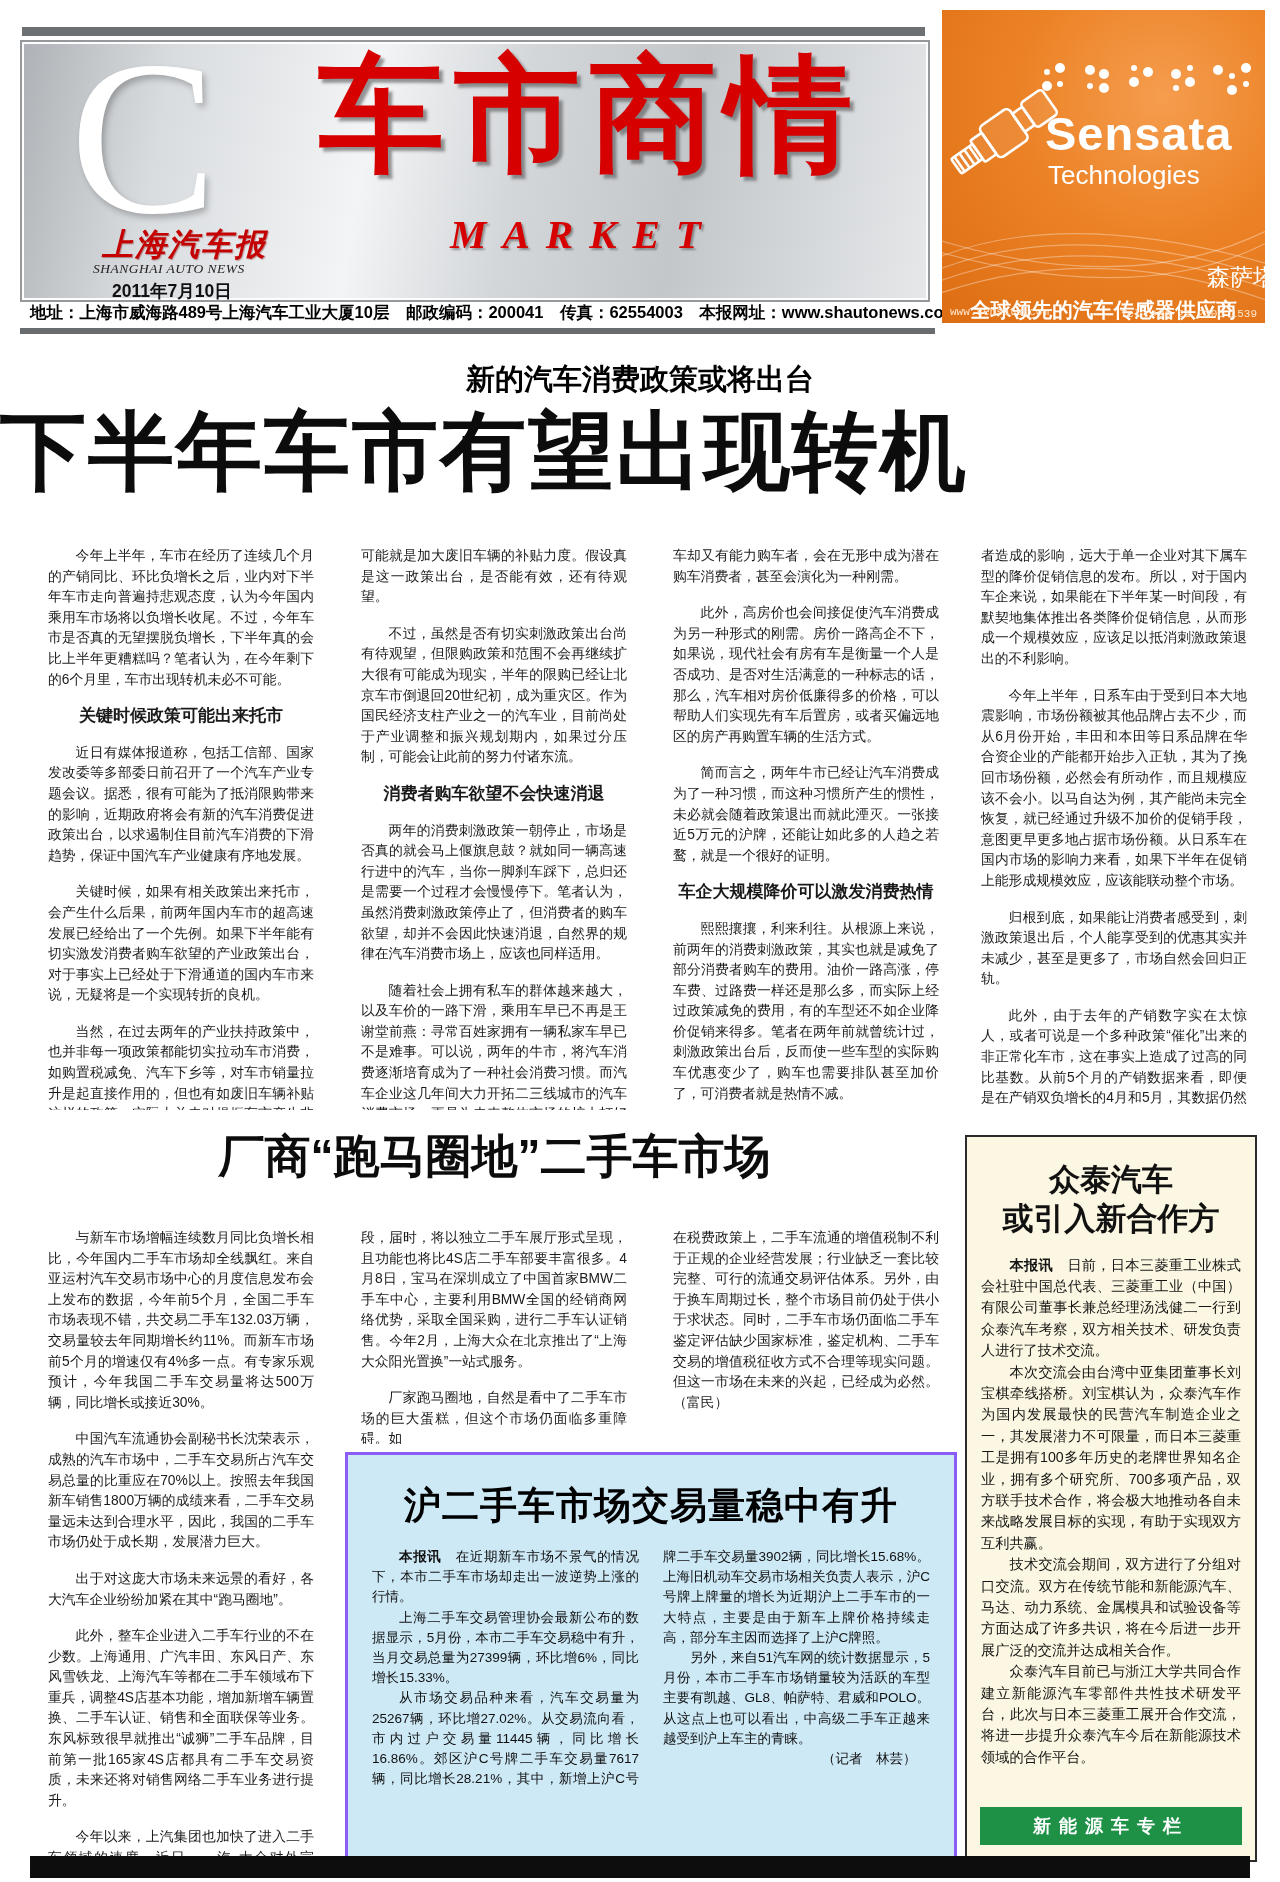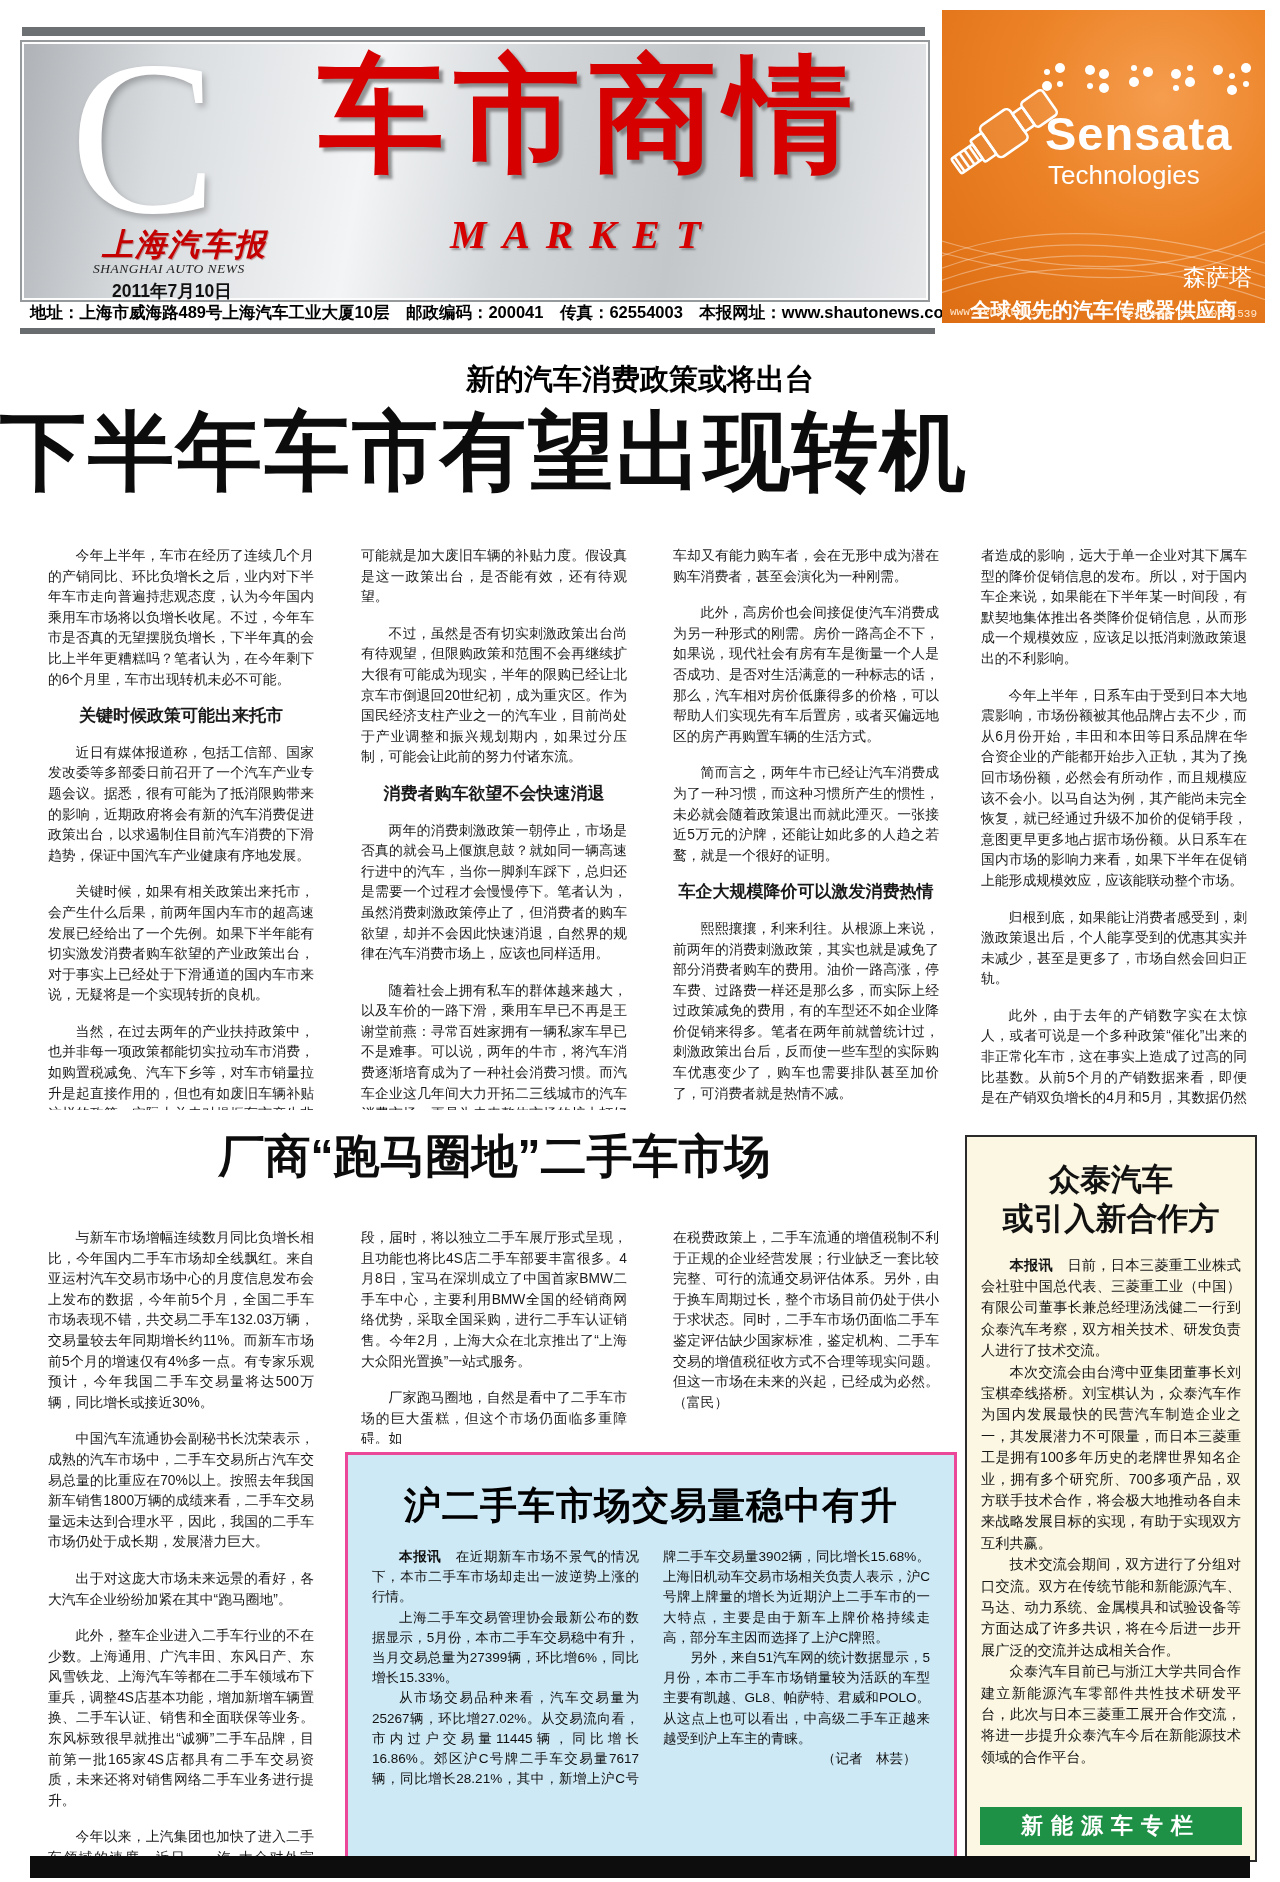--- a/index.html
+++ b/index.html
@@ -26,55 +26,55 @@
      font-style:italic;font-weight:bold;font-size:41px;color:#d60000;letter-spacing:16px;
      text-shadow:2px 2px 2px rgba(70,70,70,.5);}
   #info-line{left:30px;top:302px;width:900px;font-size:16.5px;font-weight:bold;color:#000;white-space:nowrap;}
   #info-rule{left:20px;top:328px;width:915px;height:6px;background:#686c6f;}
   
   #ad{left:942px;top:10px;width:323px;height:313px;overflow:hidden;
       background:radial-gradient(circle at 68% 28%,#f59d4e 0%,#ec8226 45%,#dd6d12 100%);}
   #ad svg{position:absolute;left:0;top:0;}
   #ad-brand{left:103px;top:96px;font-size:47px;font-weight:bold;color:#fff;letter-spacing:1px;}
   #ad-brand-sub{left:106px;top:150px;font-size:26px;color:#fff;}
-  #ad-cn{left:0;top:252px;width:310px;text-align:right;font-size:23px;color:#fff;}
+  #ad-cn{left:0;top:252px;width:310px;text-align:right;font-size:23px;color:#fff;padding-left:24px;}
   #ad-tagline{left:0;top:286px;width:100%;text-align:center;font-size:20.5px;font-weight:bold;color:#fff;}
   #ad-foot{left:0;top:296px;width:100%;height:17px;padding:0 8px;box-sizing:border-box;
       display:flex;justify-content:space-between;font-size:11px;color:#ffe7cd;
       font-family:"Liberation Mono","DejaVu Sans Mono",monospace;}
   
   #kicker{left:0;top:360px;width:1280px;text-align:center;font-size:29px;font-weight:bold;color:#000;}
   #headline1{left:0;top:402px;width:1280px;text-align:left;font-size:86px;font-weight:700;
       color:#0c0c0c;letter-spacing:2px;line-height:1.15;}
   .news-col{position:absolute;width:298px;overflow:hidden;font-size:13.8px;line-height:20.6px;
       text-align:justify;color:#1a1a1a;}
   .news-col p{margin:16px;text-indent:2em;}
   .news-col p.cont{text-indent:0;}
   .news-col p.sub{text-indent:0;text-align:center;font-weight:bold;font-size:17px;margin:9px 0;}
   .news-col p.byline, .brief-body p.byline{text-indent:0;text-align:right;padding-right:1em;}
   .a1{top:530px;height:580px;}
   
   #headline2{left:32px;top:1126px;width:925px;text-align:center;font-size:46px;font-weight:900;color:#0c0c0c;}
   
   #brief-box{left:345px;top:1452px;width:612px;height:410px;box-sizing:border-box;
-      background:#cde9f6;border:3px solid #ec4899;}
+      background:#cde9f6;border:3px solid #8b5cf6;}
   #brief-title{margin:26px 10px 0;text-align:center;font-size:37px;font-weight:900;color:#000;letter-spacing:1px;}
   .brief-body{margin:16px 24px 0;column-count:2;column-gap:24px;font-size:13.5px;line-height:20.2px;
       text-align:justify;color:#111;}
   .brief-body p{margin:0;text-indent:2em;}
   
   #sidebar{left:965px;top:1135px;width:292px;height:727px;box-sizing:border-box;
       background:#fcf7e2;border:2px solid #2b2b2b;}
   .sb-title{margin:0 6px;text-align:center;font-family:"Liberation Serif","DejaVu Serif",serif;
       font-weight:900;font-size:31px;color:#111;line-height:1.25;}
   .sb-title.first{margin-top:24px;}
   #sidebar-body{margin:16px 14px 0;font-size:14.2px;line-height:21.4px;text-align:justify;color:#151515;}
   #sidebar-body p{margin:0;text-indent:2em;}
   #green-bar{position:absolute;left:13px;right:13px;bottom:15px;height:38px;line-height:38px;
-      background:#1e9147;color:#fff;text-align:center;font-size:22px;font-weight:bold;letter-spacing:8px;}
+      background:#1e9147;color:#fff;text-align:center;font-size:18px;font-weight:bold;letter-spacing:8px;}
   #bottom-rule{left:30px;top:1856px;width:1220px;height:22px;background:#0d0d0d;}
 </style>
 </head>
 <body>
 
 <div id="page">
 
   <div class="abs" id="top-bar"></div>
   <div class="abs" id="masthead"></div>
   <div class="abs" id="c-letter">C</div>

